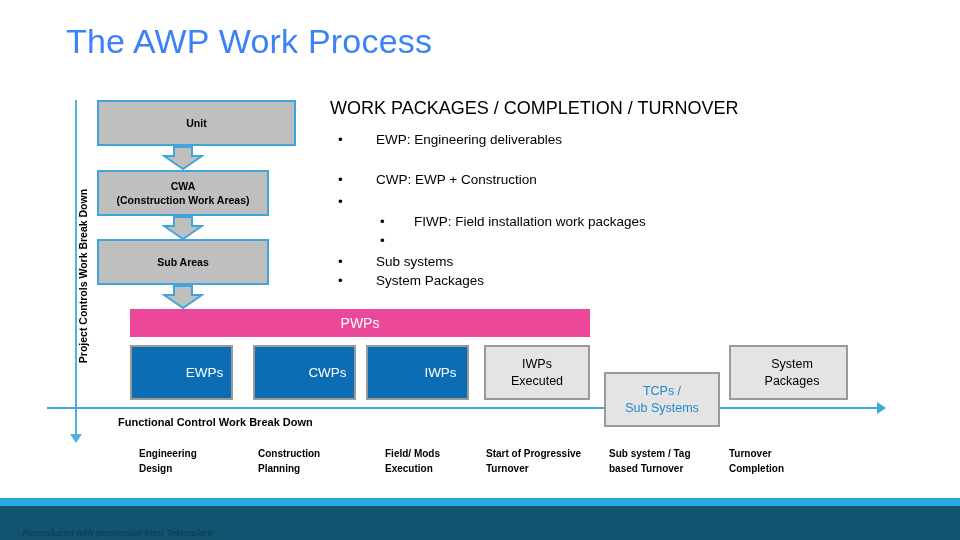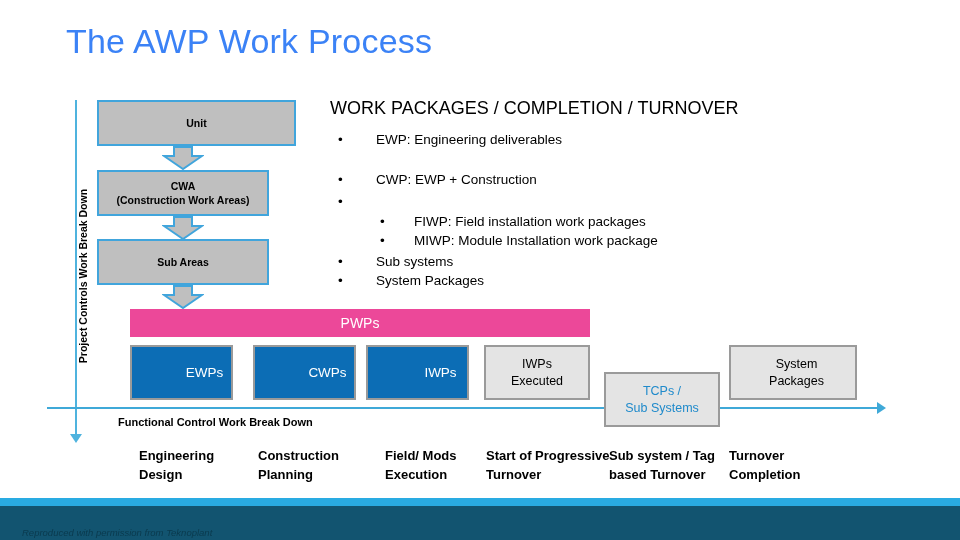--- a/index.html
+++ b/index.html
@@ -190,36 +190,36 @@
     font-size: 12.5px;
     font-weight: normal;
   }
   .pkg-gray.accent { color: #1F8ACB; }
 
   .pkg-1 { left: 130px; width: 103px; }
   .pkg-2 { left: 253px; width: 103px; }
   .pkg-3 { left: 366px; width: 103px; }
   .pkg-4 { left: 484px; width: 106px; }
   .pkg-5 { left: 604px; width: 116px; margin-top: 27px; }
-  .pkg-6 { left: 729px; width: 128px; padding-left: 7px; }
+  .pkg-6 { left: 729px; width: 119px; padding-left: 7px; }
 
   
   .fc-title {
     position: absolute;
     left: 118px;
     top: 416px;
     font-size: 11px;
     font-weight: bold;
     color: #000;
     white-space: nowrap;
   }
   .fc-label {
     position: absolute;
     top: 447px;
-    font-size: 13px;
+    font-size: 10px;
     font-weight: bold;
     color: #000;
     line-height: 1.45;
   }
   .fc-1 { left: 139px; }
   .fc-2 { left: 258px; }
   .fc-3 { left: 385px; }
   .fc-4 { left: 486px; }
   .fc-5 { left: 609px; }
   .fc-6 { left: 729px; }
@@ -308,21 +308,20 @@
   </div>
   <div class="bullet sp-3">
     <span class="dot">•</span>
   </div>
   <div class="bullet lvl2 sp-4">
     <span class="dot">•</span>
     <span>FIWP: Field installation work packages</span>
   </div>
   <div class="bullet lvl2 sp-5">
     <span class="dot">•</span>
-    <span>MIWP: Module Installation work package</span>
   </div>
   <div class="bullet sp-6">
     <span class="dot">•</span>
     <span>Sub systems</span>
   </div>
   <div class="bullet sp-7">
     <span class="dot">•</span>
     <span>System Packages</span>
   </div>
 </div>

